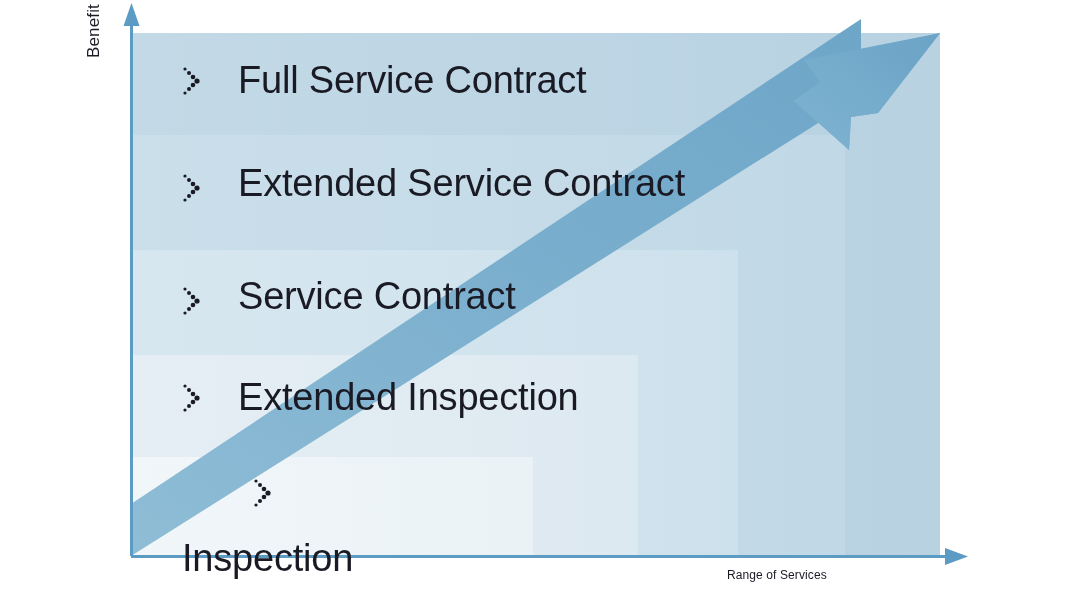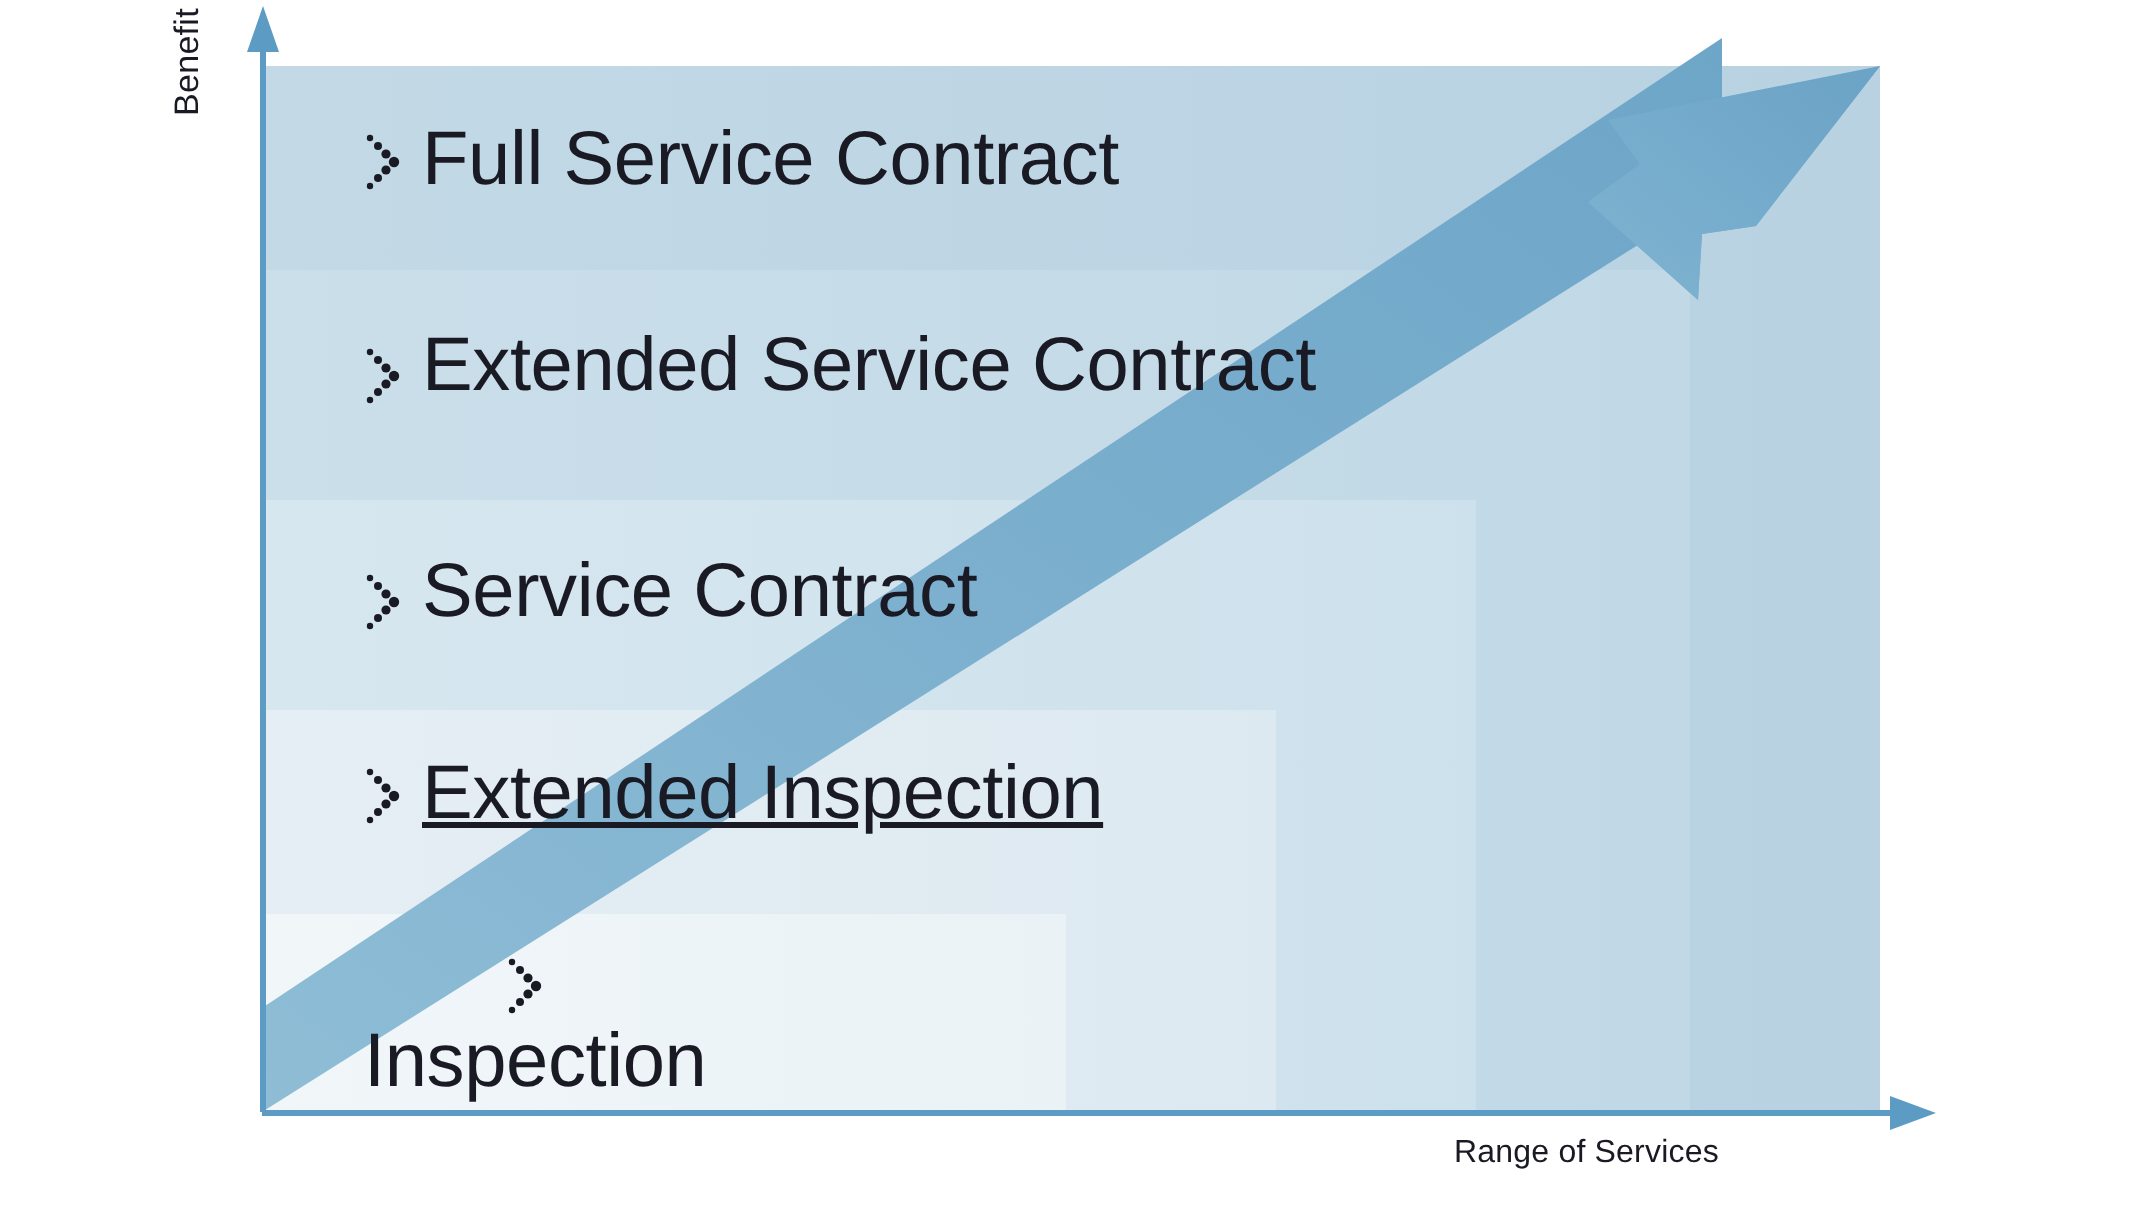--- a/index.html
+++ b/index.html
@@ -29,20 +29,21 @@
   .tier-label {
     position: absolute;
     display: flex;
     align-items: center;
     white-space: nowrap;
     color: #1a1a24;
     font-size: 38px;
     font-weight: 400;
     letter-spacing: -0.2px;
     font-family: "Liberation Sans", sans-serif;
+    gap: 27px;
   }
   .tier-label .bullet-icon {
     display: inline-block;
     width: 22px;
     height: 34px;
     margin-right: 7px;
     flex: 0 0 auto;
   }
   .tier-text { display: inline-block; }
 
@@ -55,21 +56,21 @@
     transform-origin: 16px 16px;
     font-size: 17px;
     color: #1a1a24;
     letter-spacing: 0.15px;
     white-space: nowrap;
   }
   #x-axis-title {
     position: absolute;
     left: 727px;
     top: 568px;
-    font-size: 16px;
+    font-size: 12px;
     color: #1a1a24;
     letter-spacing: 0.1px;
     white-space: nowrap;
   }
 </style>
 </head>
 <body>
 
 <div id="stage">
 
@@ -171,21 +172,21 @@
         <circle cx="11" cy="13" r="2.3" fill="#1a1a24"></circle>
         <circle cx="15" cy="17" r="2.6" fill="#1a1a24"></circle>
         <circle cx="11" cy="21" r="2.3" fill="#1a1a24"></circle>
         <circle cx="7" cy="25" r="2.0" fill="#1a1a24"></circle>
         <circle cx="3" cy="29" r="1.6" fill="#1a1a24"></circle>
       </svg>
     </span>
     <span class="tier-text">Service Contract</span>
   </div>
 
-  <div class="tier-label" style="left:182px; top:376px;text-decoration:underline;">
+  <div class="tier-label" style="left:182px; top:376px;">
     <span class="bullet-icon">
       <svg viewBox="0 0 22 34" width="22" height="34" xmlns="http://www.w3.org/2000/svg">
         <circle cx="3" cy="5" r="1.6" fill="#1a1a24"></circle>
         <circle cx="7" cy="9" r="2.0" fill="#1a1a24"></circle>
         <circle cx="11" cy="13" r="2.3" fill="#1a1a24"></circle>
         <circle cx="15" cy="17" r="2.6" fill="#1a1a24"></circle>
         <circle cx="11" cy="21" r="2.3" fill="#1a1a24"></circle>
         <circle cx="7" cy="25" r="2.0" fill="#1a1a24"></circle>
         <circle cx="3" cy="29" r="1.6" fill="#1a1a24"></circle>
       </svg>

